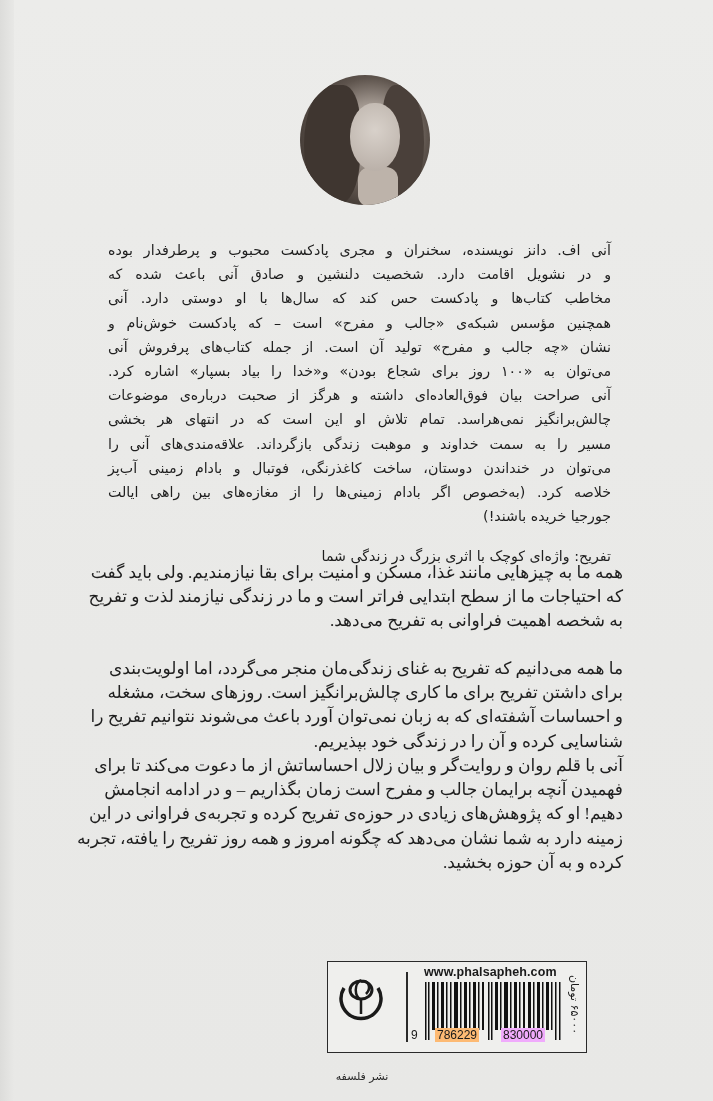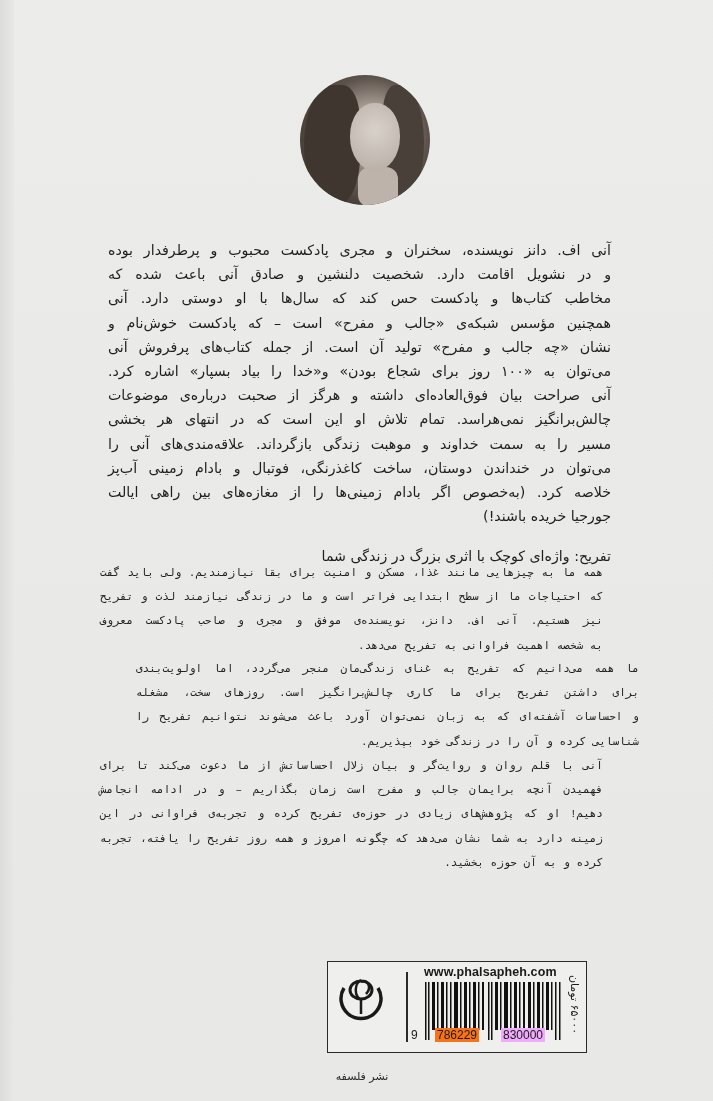--- a/index.html
+++ b/index.html
@@ -46,24 +46,24 @@
   .bio {
     position: absolute; left: 108px; top: 238px; width: 503px;
     direction: rtl; text-align: justify; text-align-last: right;
     font-family: "DejaVu Sans", sans-serif;
     font-size: 14.2px; line-height: 24.2px;
     color: #1e1e1e;
   }
   .bio .line { display: block; text-align: justify; text-align-last: justify; white-space: nowrap; }
   .bio .line.last { text-align-last: right; }
   .section {
-    position: absolute; left: 100px; width: 503px;
+    position: absolute; left: 120px; width: 503px;
     direction: rtl;
-    font-family: Liberation Mono, monospace;
-    font-size: 11px; line-height: 24.2px; color: #1e1e1e;
+    font-family: Liberation Serif, serif;
+    font-size: 17px; line-height: 24.2px; color: #1e1e1e;
   }
   .section .line { display: block; text-align: justify; text-align-last: justify; white-space: nowrap; }
   .section .line.last { text-align-last: right; }
   .section-title { position: absolute; left: 108px; width: 503px; top: 544px; direction: rtl; font-size: 14.2px; line-height: 24px; text-align: right; }
   .barcode-box {
     position: absolute; left: 327px; top: 961px; width: 260px; height: 92px;
     border: 1.5px solid #2a2a2a; background: #efefed; box-sizing: border-box;
   }
   .publisher-logo {
     position: absolute; left: 8px; top: 8px; width: 50px; height: 56px;
@@ -79,21 +79,21 @@
     position: absolute; left: 96px; top: 3px; font-family: "Liberation Sans", sans-serif;
     font-size: 12.5px; color: #1a1a1a; letter-spacing: 0.1px; font-weight: bold;
   }
   .barcode {
     position: absolute; left: 97px; top: 20px; width: 138px; height: 58px;
   }
   .isbn-left {
     position: absolute; left: 83px; top: 66px; font-family: "Liberation Sans", sans-serif; font-size: 12px; color: #1a1a1a;
   }
   .isbn-mid {
-    position: absolute; left: 107px; top: 66px; font-family: "Liberation Sans", sans-serif; font-size: 12px; color: #1a1a1a; background: #f97316; padding: 0 2px;
+    position: absolute; left: 107px; top: 66px; font-family: "Liberation Sans", sans-serif; font-size: 12px; color: #1a1a1a; background: #fdba74; padding: 0 2px;
   }
   .isbn-right {
     position: absolute; left: 173px; top: 66px; font-family: "Liberation Sans", sans-serif; font-size: 12px; color: #1a1a1a; background: #f0abfc; padding: 0 2px;
   }
   .price {
     position: absolute; left: 236px; top: 6px; width: 18px; height: 80px;
   }
   .price span {
     position: absolute; left: -30px; top: 30px; width: 80px; text-align: center;
     transform: rotate(90deg); transform-origin: 50% 50%;
@@ -126,25 +126,24 @@
     <span class="line">می‌توان در خنداندن دوستان، ساخت کاغذرنگی، فوتبال و بادام زمینی آب‌پز</span>
     <span class="line">خلاصه کرد. (به‌خصوص اگر بادام زمینی‌ها را از مغازه‌های بین راهی ایالت</span>
     <span class="line last">جورجیا خریده باشند!)</span>
   </div>
 
   <div class="section-title">تفریح: واژه‌ای کوچک با اثری بزرگ در زندگی شما</div>
 
   <div class="section" style="top:561px;">
     <span class="line">همه ما به چیزهایی مانند غذا، مسکن و امنیت برای بقا نیازمندیم. ولی باید گفت</span>
     <span class="line">که احتیاجات ما از سطح ابتدایی فراتر است و ما در زندگی نیازمند لذت و تفریح</span>
-    <span class="line">نیز هستیم. آنی اف. دانز، نویسنده‌ی موفق و مجری و صاحب پادکست معروف</span>
     <span class="line last">به شخصه اهمیت فراوانی به تفریح می‌دهد.</span>
   </div>
 
-  <div class="section" style="top:657px;margin-left:36px;">
+  <div class="section" style="top:657px;">
     <span class="line">ما همه می‌دانیم که تفریح به غنای زندگی‌مان منجر می‌گردد، اما اولویت‌بندی</span>
     <span class="line">برای داشتن تفریح برای ما کاری چالش‌برانگیز است. روزهای سخت، مشغله</span>
     <span class="line">و احساسات آشفته‌ای که به زبان نمی‌توان آورد باعث می‌شوند نتوانیم تفریح را</span>
     <span class="line last">شناسایی کرده و آن را در زندگی خود بپذیریم.</span>
   </div>
 
   <div class="section" style="top:754px;">
     <span class="line">آنی با قلم روان و روایت‌گر و بیان زلال احساساتش از ما دعوت می‌کند تا برای</span>
     <span class="line">فهمیدن آنچه برایمان جالب و مفرح است زمان بگذاریم – و در ادامه انجامش</span>
     <span class="line">دهیم! او که پژوهش‌های زیادی در حوزه‌ی تفریح کرده و تجربه‌ی فراوانی در این</span>

